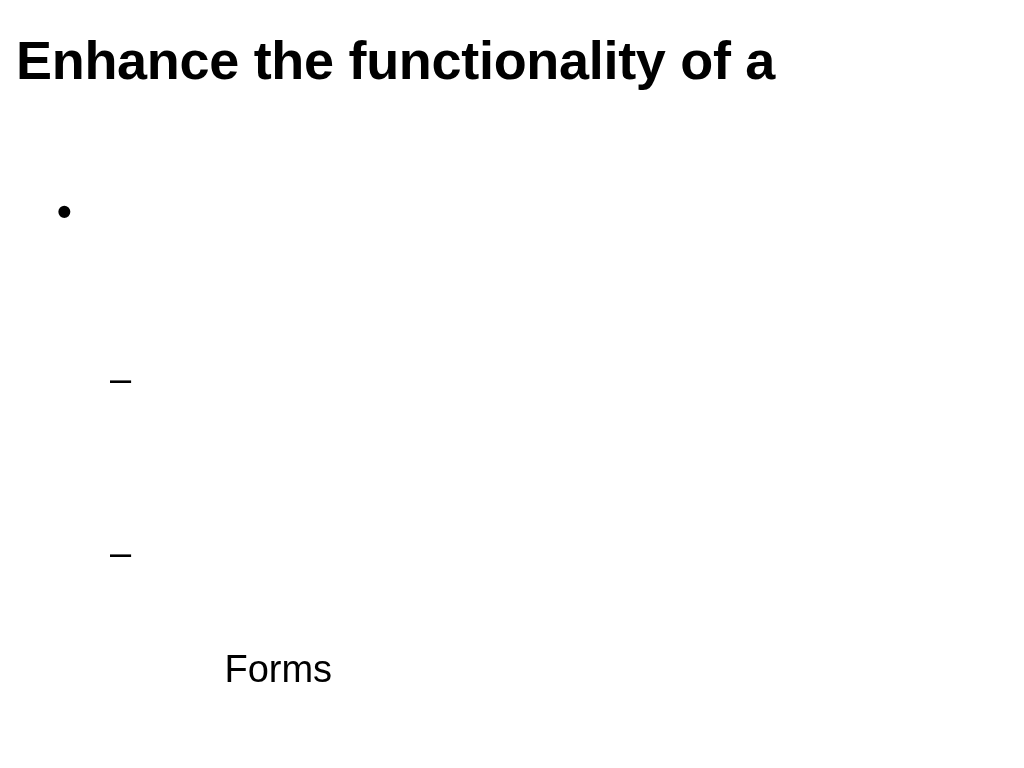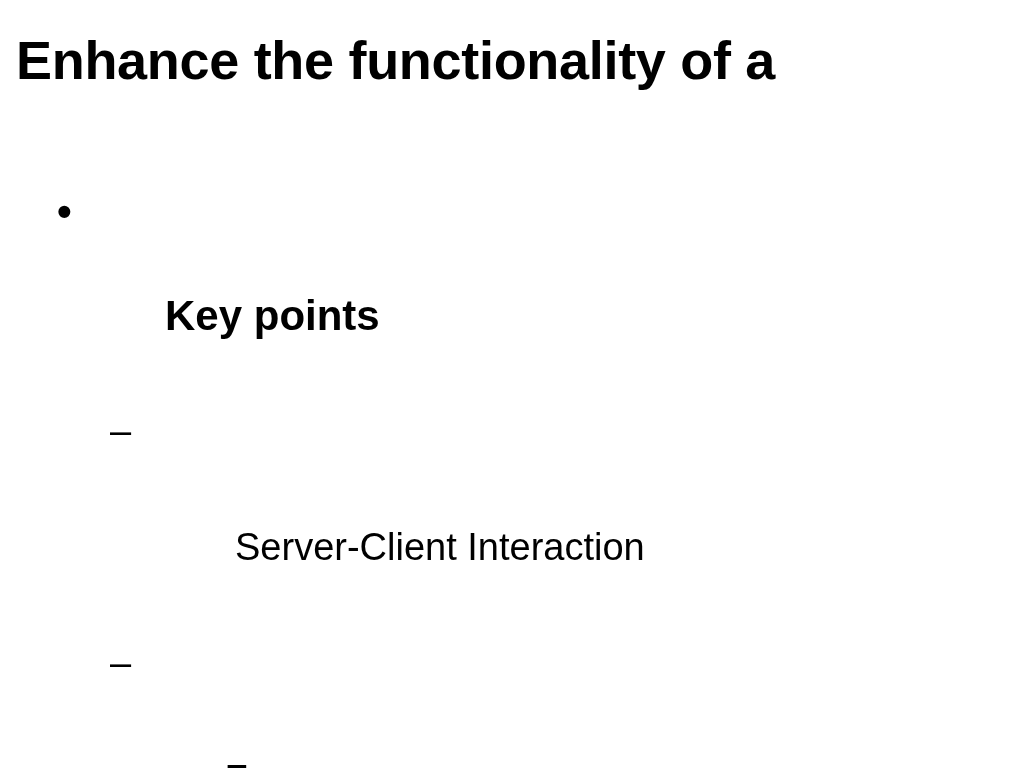--- a/index.html
+++ b/index.html
@@ -99,28 +99,26 @@
 <div class="slide">
 
   <div class="title-block">
     <div class="title-line">Enhance the functionality of a</div>
   </div>
 
   <div class="body-block">
 
     <div class="lvl1">
       <span class="marker">•</span>
-      <span>Key points</span>
     </div>
 
     <div class="lvl2-list">
 
       <div class="lvl2">
         <span class="marker">–</span>
-        <span> Server-Client Interaction</span>
       </div>
 
       <div class="lvl2">
         <span class="marker">–</span>
         <span>Forms</span>
       </div>
 
     </div>
   </div>
 

